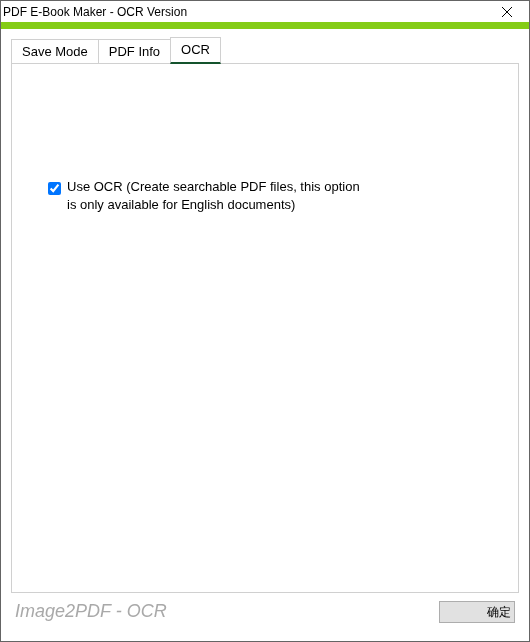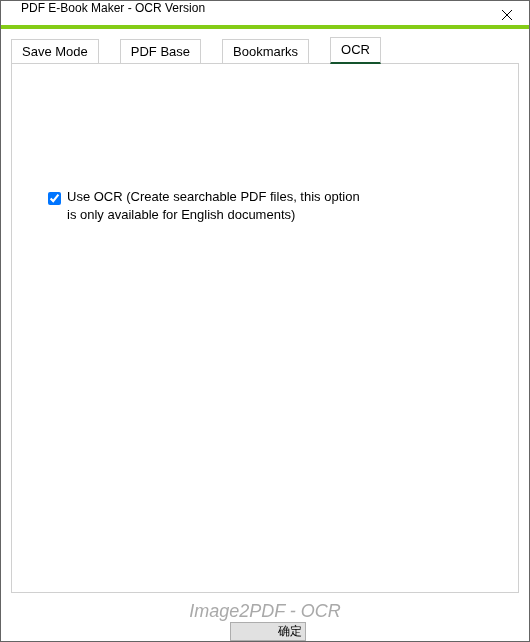--- a/index.html
+++ b/index.html
@@ -14,24 +14,25 @@
       width: 530px;
       height: 642px;
       border: 1px solid #646464;
       display: flex;
       flex-direction: column;
       overflow: hidden;
     }
     .titlebar {
       height: 28px;
       background: #ffffff;
-      border-bottom: 4px solid #84cc16;
+      border-bottom: 7px solid #84cc16;
       display: flex;
+      align-items: center;
       justify-content: space-between;
-      padding-left: 20px;
+      padding-left: 2px;
     }
     .titlebar-title {
       font-size: 12px;
       color: #000;
     }
     .close-btn {
       width: 44px;
       height: 27px;
       display: flex;
       align-items: center;
@@ -41,21 +42,20 @@
     .close-btn svg {
       width: 10px;
       height: 10px;
     }
     .tabstrip {
       display: flex;
       align-items: flex-end;
       padding: 8px 10px 0 10px;
       height: 34px;
       position: relative;
-      gap: 22px;
     }
     .tab {
       padding: 4px 10px 4px 10px;
       font-size: 13px;
       color: #000;
       border: 1px solid #d0d0d0;
       border-bottom: none;
       background: #ffffff;
       margin-right: -1px;
       cursor: pointer;
@@ -70,21 +70,21 @@
     }
     .tabcontent-wrap {
       flex: 1;
       margin: 0 10px 8px 10px;
       border: 1px solid #d0d0d0;
       position: relative;
       background: #ffffff;
     }
     .option-row {
       position: absolute;
-      top: 124px;
+      top: 114px;
       left: 36px;
       display: flex;
       align-items: flex-start;
     }
     .checkbox {
       width: 13px;
       height: 13px;
       margin-top: 4px;
       margin-right: 6px;
       cursor: pointer;
@@ -92,23 +92,21 @@
     .option-label {
       max-width: 300px;
       font-size: 13px;
       color: #000;
       line-height: 1.4;
       cursor: pointer;
     }
     .footer {
       height: 40px;
       display: flex;
-      align-items: center;
       padding: 0 14px 8px 14px;
-      flex-direction: column;
     }
     .footer-brand {
       font-size: 18px;
       font-style: italic;
       color: #a9a9a9;
       flex: 1;
     }
     .footer-btn {
       width: 76px;
       height: 22px;
@@ -130,22 +128,21 @@
   <div class="close-btn">
     <svg viewBox="0 0 10 10">
       <line x1="0" y1="0" x2="10" y2="10" stroke="#000" stroke-width="1"></line>
       <line x1="10" y1="0" x2="0" y2="10" stroke="#000" stroke-width="1"></line>
     </svg>
   </div>
 </div>
 
 <div class="tabstrip">
   <div class="tab">Save Mode</div>
-  <div class="tab">PDF Base</div>
-  <div class="tab">Bookmarks</div>
+  <div class="tab">PDF Info</div>
   <div class="tab active">OCR</div>
 </div>
 
 <div class="tabcontent-wrap">
   <div class="option-row">
     <input type="checkbox" class="checkbox" checked="" style="">
     <label class="option-label">Use OCR (Create searchable PDF files, this option is only available for English documents)</label>
   </div>
 </div>
 

